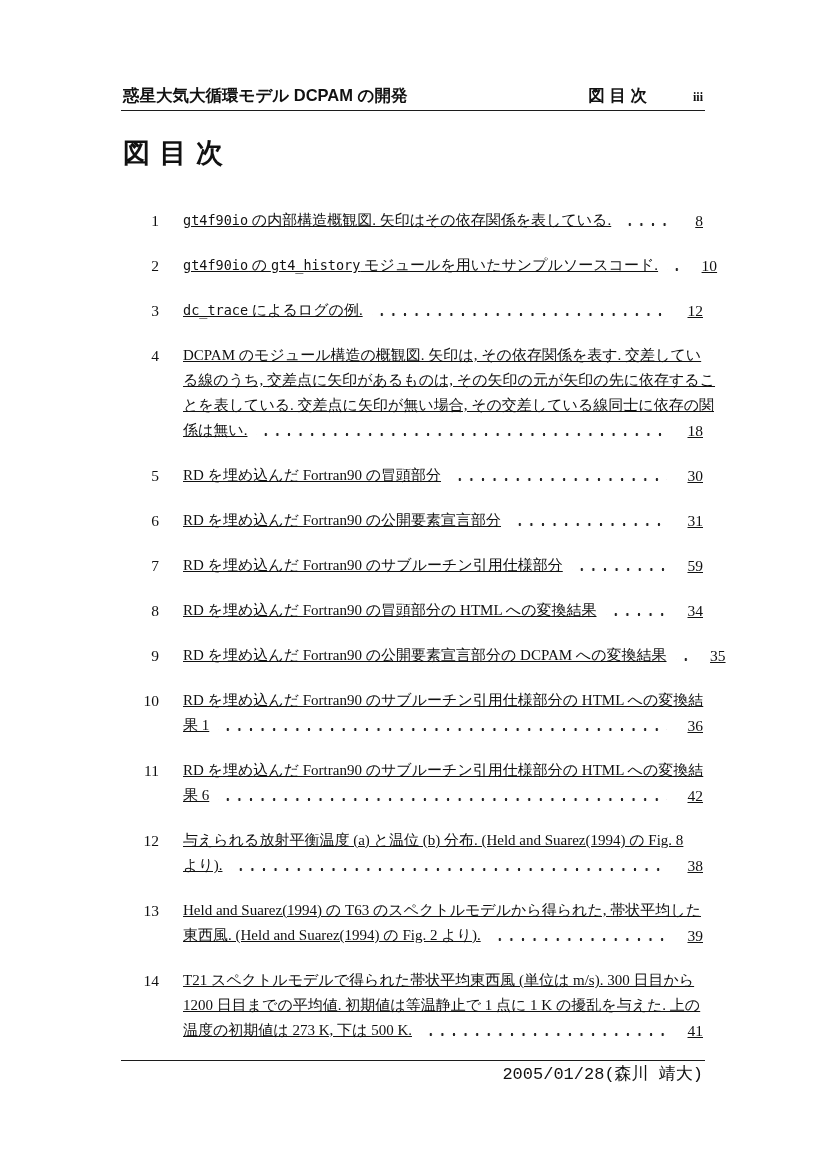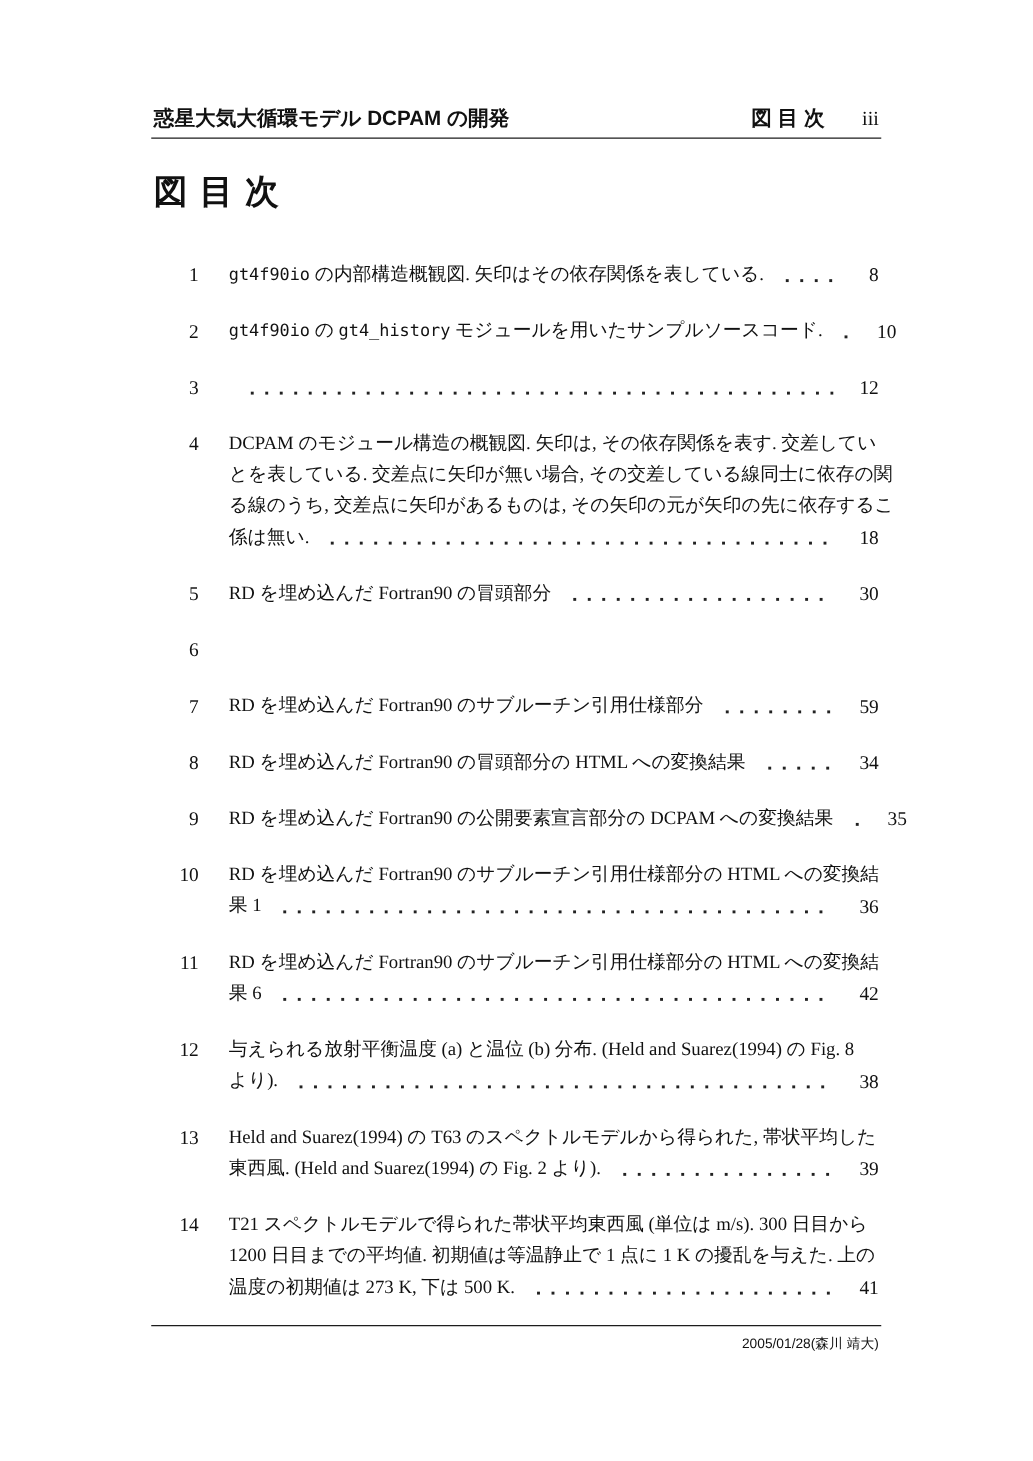--- a/index.html
+++ b/index.html
@@ -14,21 +14,21 @@
   .header {
     position: absolute;
     top: 85px; left: 123px; width: 580px;
     display: flex; justify-content: space-between; align-items: baseline;
     font-family: "Liberation Sans", "DejaVu Sans", sans-serif;
     font-weight: bold; font-size: 16.5px; line-height: 20px;
     white-space: nowrap;
   }
   .header-page {
     font-family: "Liberation Serif", "DejaVu Serif", serif;
-    font-weight: normal; font-size: 16px; margin-left: 30px;
+    font-weight: bold; font-size: 12px; margin-left: 46px;
   }
   .rule {
     position: absolute; left: 121px; width: 584px; height: 1px;
     background: #1c1c1c; border: none;
   }
   .rule-header { top: 110px; }
   .rule-footer { top: 1060px; }
   .doc-title {
     position: absolute; top: 137px; left: 123px;
     font-family: "Liberation Sans", "DejaVu Sans", sans-serif;
@@ -37,21 +37,21 @@
   }
   .entries {
     position: absolute; top: 208px; left: 123px; width: 580px;
   }
   .entry { display: flex; margin-bottom: 20px; }
   .num {
     width: 36px; flex-shrink: 0; text-align: right;
     font-family: "Liberation Serif", "DejaVu Serif", serif;
     font-size: 15.5px; line-height: 25px;
   }
-  .entry-body { flex: 1; margin-left: 24px; min-width: 0; }
+  .entry-body { flex: 1; margin-left: 24px; min-width: 0; text-decoration: underline; }
   .line {
     font-family: "Liberation Serif", "DejaVu Serif", serif;
     font-size: 15px; line-height: 25px; white-space: nowrap;
   }
   .line.last { display: flex; }
   .txt { flex-shrink: 0; }
   .mono {
     font-family: "DejaVu Sans Mono", "Liberation Mono", monospace;
     font-size: 13.5px;
   }
@@ -61,22 +61,22 @@
     background-size: 11.6px 7px;
     background-repeat: repeat-x;
     background-position: left 4px bottom 5px;
   }
   .page-num {
     width: 34px; flex-shrink: 0; text-align: right;
     font-size: 15.5px; line-height: 25px;
   }
   .footer-text {
     position: absolute; top: 1065px; right: 123px;
-    font-family: Liberation Sans, sans-serif;
-    font-size: 11px; line-height: 20px; white-space: nowrap;
+    font-family: Liberation Mono, monospace;
+    font-size: 17px; line-height: 20px; white-space: nowrap;
   }
 </style>
 </head>
 <body>
 
 <div class="page">
 
   <div class="header">
     <span class="header-left">惑星大気大循環モデル DCPAM の開発</span>
     <span class="header-right">
@@ -106,50 +106,58 @@
             <span class="txt"><span class="mono">gt4f90io</span><span> の </span><span class="mono">gt4_history</span><span> モジュールを用いたサンプルソースコード.</span></span>
             <span class="dots"></span>
             <span class="page-num">10</span>
           </div>
         </div>
       </div>
       <div class="entry">
         <span class="num">3</span>
         <div class="entry-body">
           <div class="line last">
+            <span class="txt"><span class="mono">dc_trace</span><span> によるログの例.</span></span>
             <span class="dots"></span>
             <span class="page-num">12</span>
           </div>
         </div>
       </div>
       <div class="entry">
         <span class="num">4</span>
         <div class="entry-body">
           <div class="line"><span class="txt"><span>DCPAM のモジュール構造の概観図. 矢印は, その依存関係を表す. 交差してい</span></span></div>
+          <div class="line"><span class="txt"><span>る線のうち, 交差点に矢印があるものは, その矢印の元が矢印の先に依存するこ</span></span></div>
           <div class="line"><span class="txt"><span>とを表している. 交差点に矢印が無い場合, その交差している線同士に依存の関</span></span></div>
-          <div class="line"><span class="txt"><span>る線のうち, 交差点に矢印があるものは, その矢印の元が矢印の先に依存するこ</span></span></div>
           <div class="line last">
             <span class="txt"><span>係は無い.</span></span>
             <span class="dots"></span>
             <span class="page-num">18</span>
           </div>
         </div>
       </div>
       <div class="entry">
         <span class="num">5</span>
         <div class="entry-body">
           <div class="line last">
             <span class="txt"><span>RD を埋め込んだ Fortran90 の冒頭部分</span></span>
             <span class="dots"></span>
             <span class="page-num">30</span>
           </div>
         </div>
       </div>
       <div class="entry">
         <span class="num">6</span>
+        <div class="entry-body">
+          <div class="line last">
+            <span class="txt"><span>RD を埋め込んだ Fortran90 の公開要素宣言部分</span></span>
+            <span class="dots"></span>
+            <span class="page-num">31</span>
+          </div>
+        </div>
       </div>
       <div class="entry">
         <span class="num">7</span>
         <div class="entry-body">
           <div class="line last">
             <span class="txt"><span>RD を埋め込んだ Fortran90 のサブルーチン引用仕様部分</span></span>
             <span class="dots"></span>
             <span class="page-num">59</span>
           </div>
         </div>

